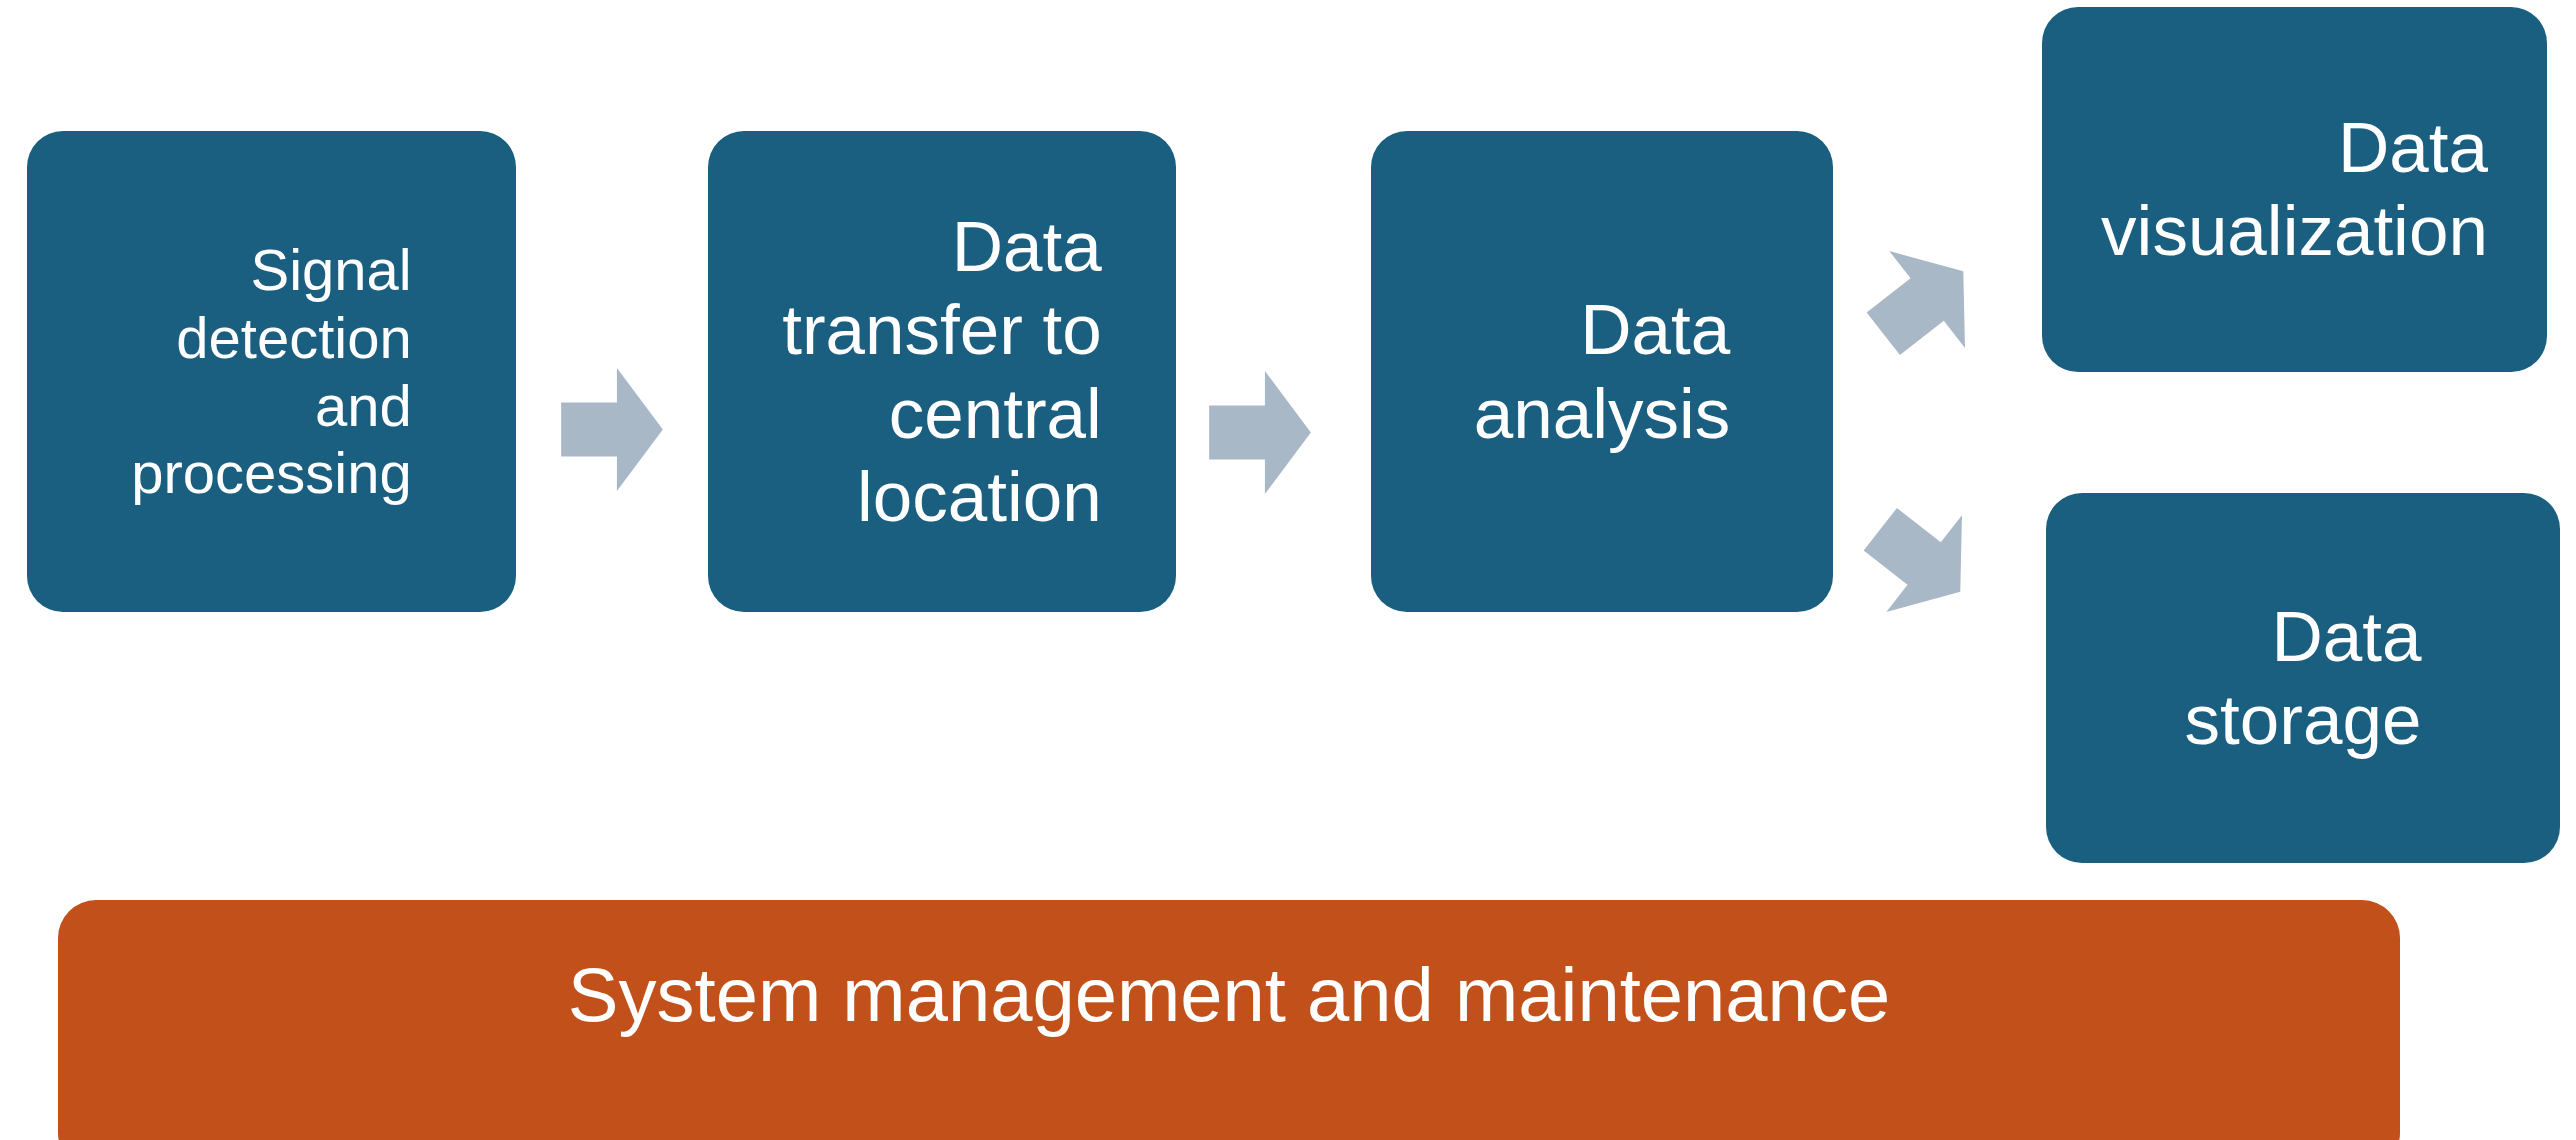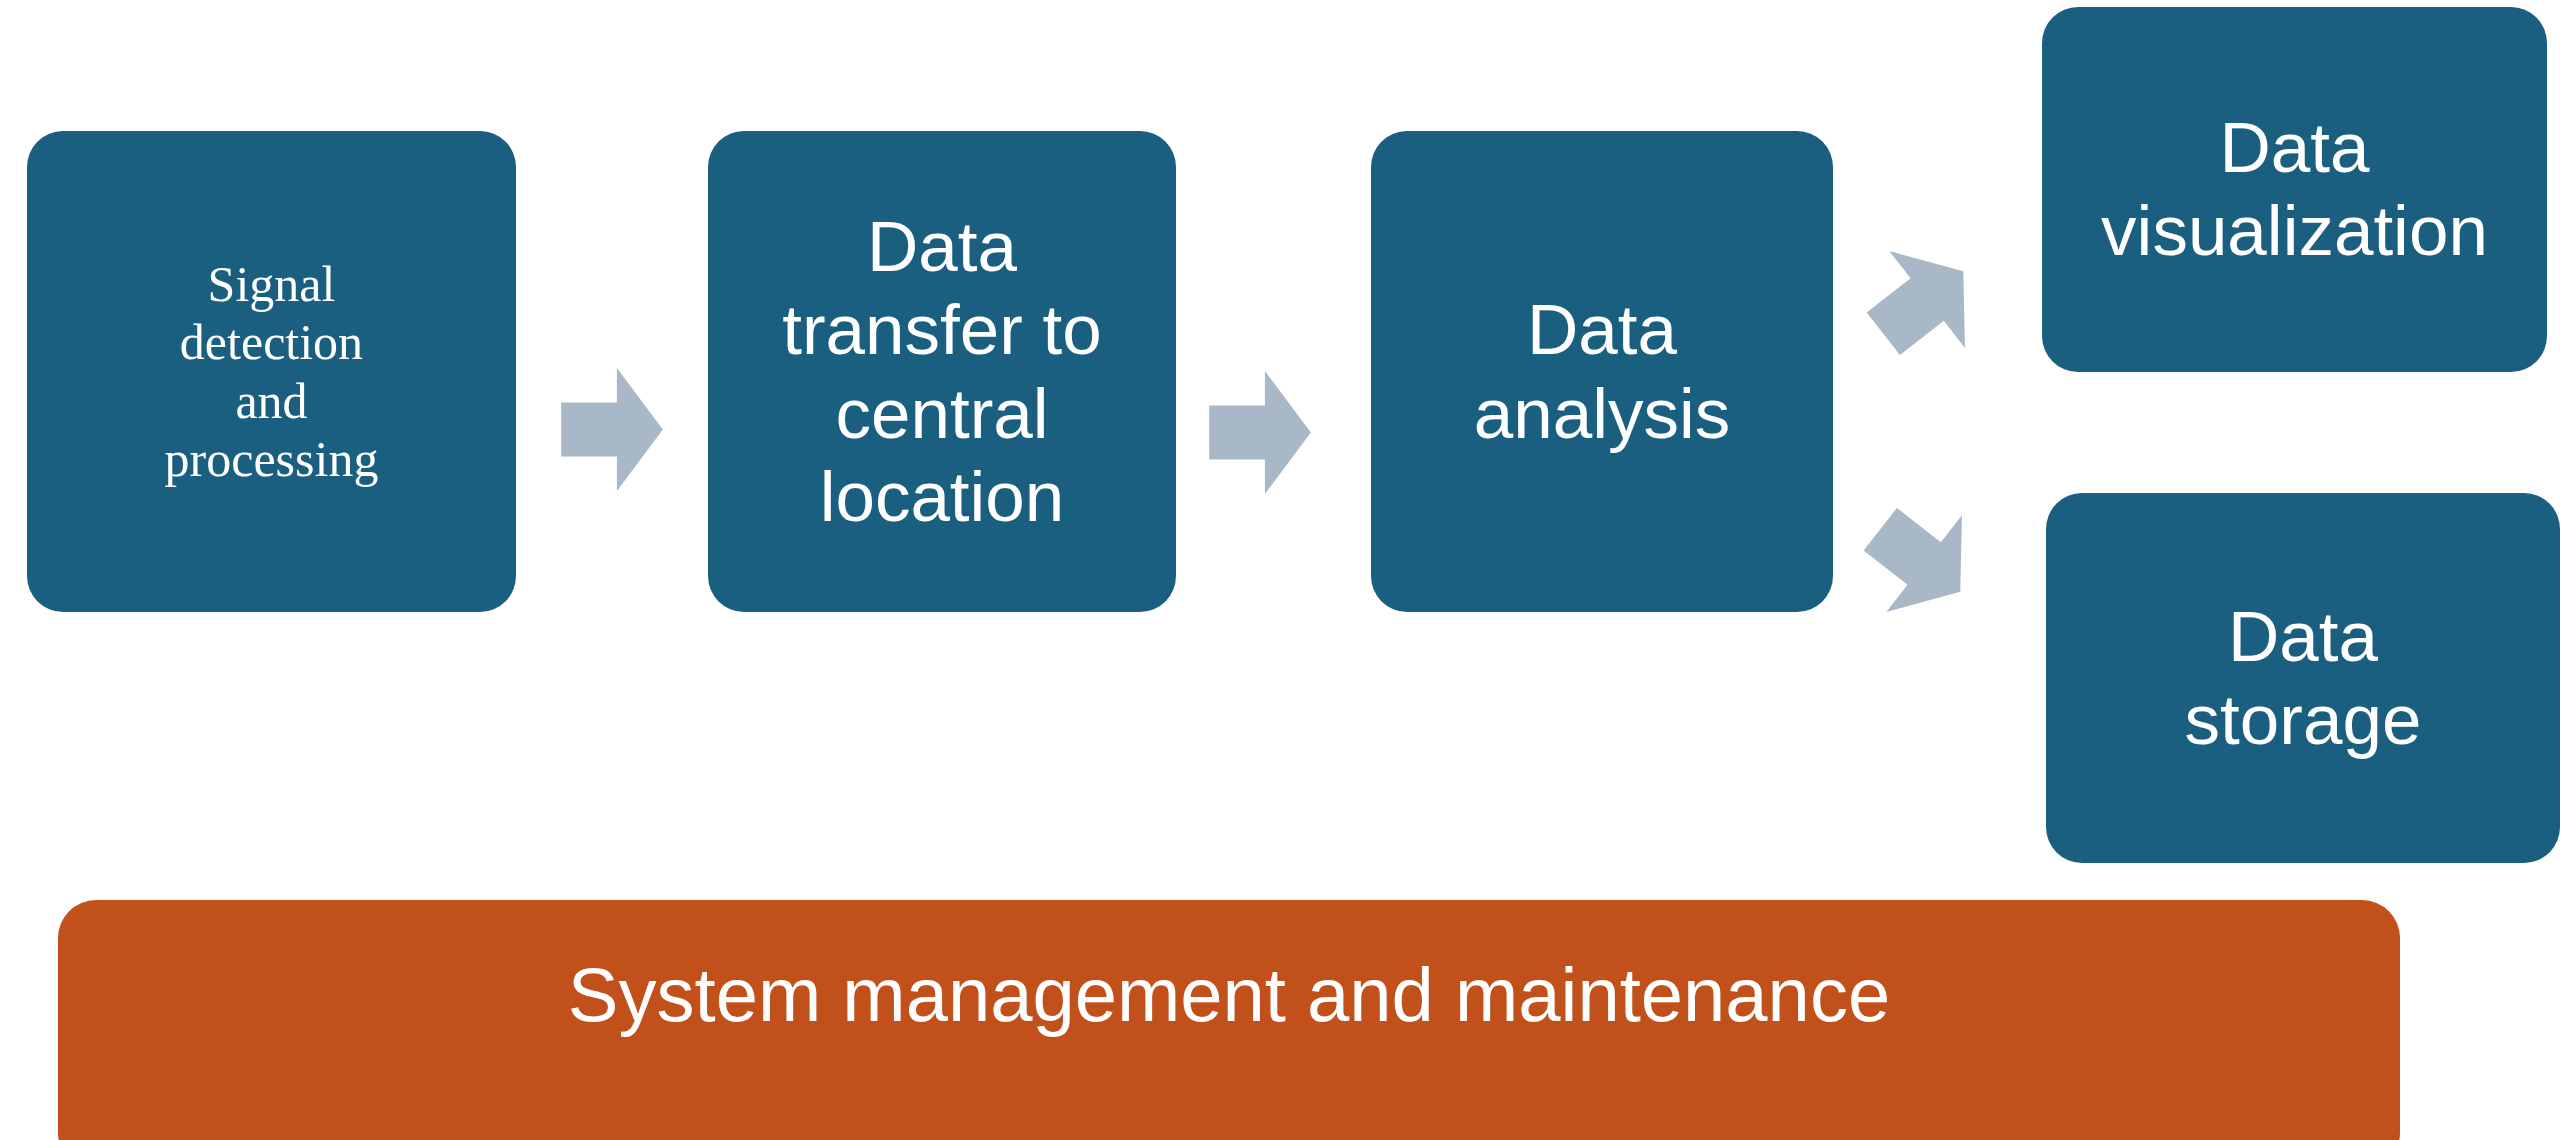--- a/index.html
+++ b/index.html
@@ -15,35 +15,34 @@
     background: #ffffff;
     overflow: hidden;
     font-family: "Liberation Sans", "DejaVu Sans", sans-serif;
   }
   .node {
     position: absolute;
     box-sizing: border-box;
     display: flex;
     align-items: center;
     justify-content: center;
-    text-align: center;
+    text-align: right;
     color: #ffffff;
     background: #1b5f80;
     border-radius: 36px;
     line-height: 1.17;
     font-weight: 400;
     letter-spacing: 0px;
     white-space: pre-line;
     padding: 6.6px 15px;
   }
   
   #node-signal-detection {
     left: 27px;  top: 131px;  width: 489px;  height: 481px;
-    font-size: 50px;
-    font-family: Liberation Serif, serif;
+    font-size: 58px;
   }
   #node-data-transfer {
     left: 708px; top: 131px;  width: 468px;  height: 481px;
     font-size: 71px;
   }
   #node-data-analysis {
     left: 1371px; top: 131px; width: 462px;  height: 481px;
     font-size: 71px;
   }
   #node-data-visualization {

